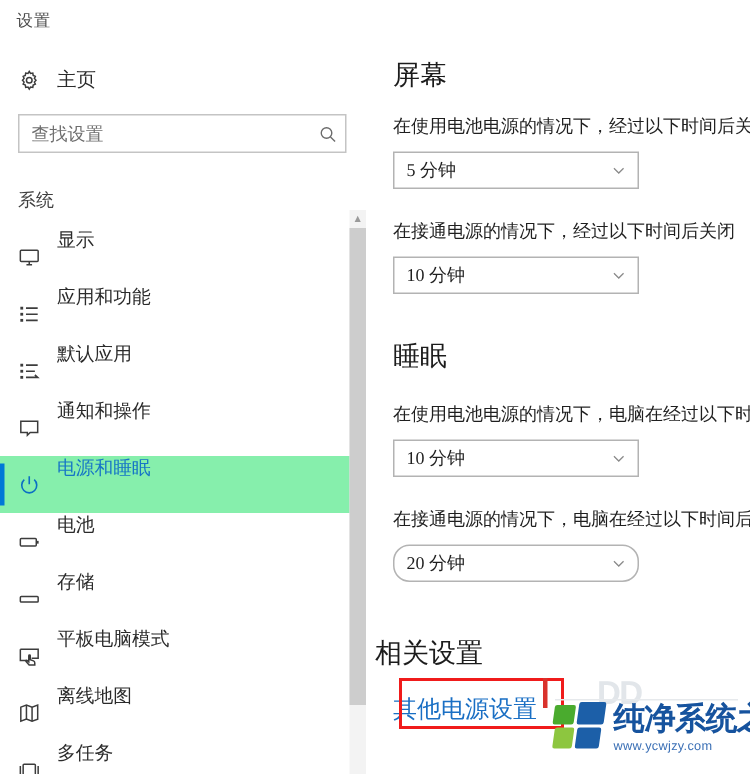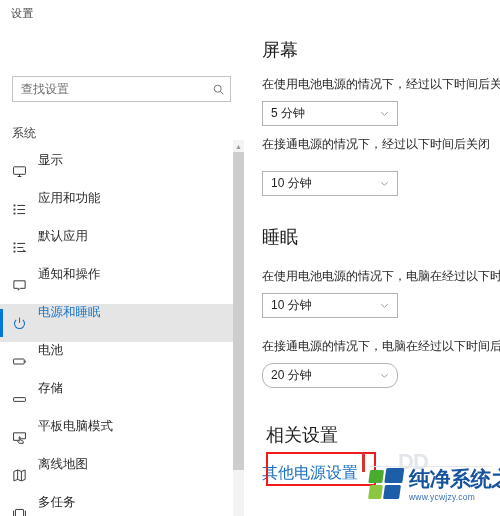--- a/index.html
+++ b/index.html
@@ -113,21 +113,21 @@
   }
   .nav-item .accent {
     position: absolute;
     left: 0;
     top: 5px;
     width: 3px;
     height: 28px;
     background: transparent;
   }
   .nav-item.selected {
-    background: #e5e5e5;
+    background: #86efac;
   }
   .nav-item.selected .accent {
     background: #0078d7;
   }
   .nav-icon {
     width: 38px;
     flex: 0 0 38px;
     display: flex;
     align-items: center;
     justify-content: center;
@@ -187,28 +187,29 @@
     margin: 0;
     white-space: nowrap;
   }
   .grp-desc {
     font-size: 12px;
     color: #1f1f1f;
     white-space: nowrap;
     margin: 0;
   }
   .combo {
-    width: 136px;
+    width: 164px;
     height: 25px;
     border: 1px solid #b3b3b3;
     background: #ffffff;
     display: flex;
     align-items: center;
     box-sizing: border-box;
     cursor: default;
+    font-family: Liberation Serif, serif;
   }
   .combo-value {
     flex: 1;
     font-size: 12px;
     color: #1f1f1f;
     padding-left: 8px;
     white-space: nowrap;
   }
   .combo-arrow {
     width: 26px;
@@ -216,30 +217,30 @@
     display: flex;
     align-items: center;
     justify-content: center;
     color: #8a8a8a;
   }
 
   
   .p-screen-title { position: absolute; left: 12px; top: 38px; }
   .p-screen-d1    { position: absolute; left: 12px; top: 76px; }
   .p-screen-c1    { position: absolute; left: 12px; top: 101px; }
-  .p-screen-d2    { position: absolute; left: 12px; top: 136px; }
+  .p-screen-d2    { position: absolute; left: 12px; top: 146px; }
   .p-screen-c2    { position: absolute; left: 12px; top: 171px; }
 
   .p-sleep-title  { position: absolute; left: 12px; top: 225px; }
   .p-sleep-d1     { position: absolute; left: 12px; top: 268px; }
   .p-sleep-c1     { position: absolute; left: 12px; top: 293px; }
   .p-sleep-d2     { position: absolute; left: 12px; top: 338px; }
   .p-sleep-c2     { position: absolute; left: 12px; top: 363px; border-radius: 11px; }
 
-  .p-rel-title    { position: absolute; left: 16px; top: 423px; }
+  .p-rel-title    { position: absolute; left: 0; top: 423px; }
   .p-rel-link     { position: absolute; left: 12px; top: 463px; }
 
   .link {
     font-size: 16px;
     color: #1a6fc4;
     text-decoration: none;
     white-space: nowrap;
   }
 
   
@@ -328,20 +329,29 @@
 </style>
 </head>
 <body>
 
 <div class="window">
 
   <div class="sidebar">
 
     <div class="app-title">设置</div>
 
+    <div class="home-row">
+      <span class="home-icon">
+        <svg width="15" height="15" viewBox="0 0 24 24" fill="none" stroke="currentColor" stroke-width="1.6">
+          <circle cx="12" cy="12" r="3"></circle>
+          <path d="M12 2.6l1.3 2.2 2.5-.5.4 2.5 2.3 1-1 2.3 1.7 1.9-1.7 1.9 1 2.3-2.3 1-.4 2.5-2.5-.5L12 21.4l-1.3-2.2-2.5.5-.4-2.5-2.3-1 1-2.3L4.8 12l1.7-1.9-1-2.3 2.3-1 .4-2.5 2.5.5z"></path>
+        </svg>
+      </span>
+      <span class="home-label">主页</span>
+    </div>
 
     <div class="search-wrap">
       <input class="search-input" type="text" placeholder="查找设置" style="">
       <span class="search-icon">
         <svg width="13" height="13" viewBox="0 0 24 24" fill="none" stroke="currentColor" stroke-width="1.7">
           <circle cx="10.5" cy="10.5" r="6.5"></circle>
           <line x1="15.4" y1="15.4" x2="21" y2="21"></line>
         </svg>
       </span>
     </div>

